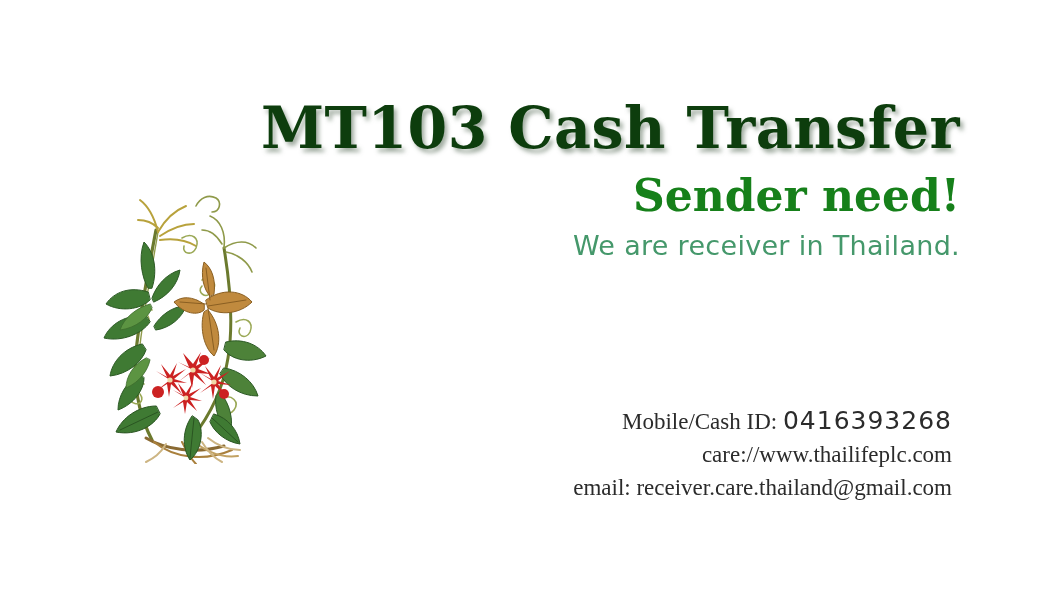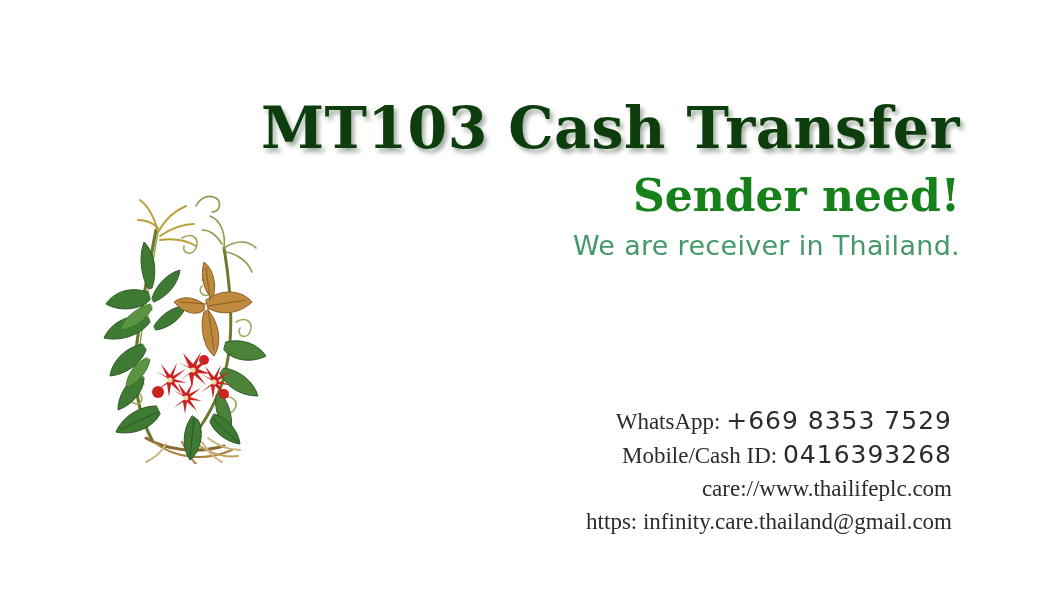--- a/index.html
+++ b/index.html
@@ -233,34 +233,30 @@
   </div>
 
   <div class="headings">
     <div class="title">MT103 Cash Transfer</div>
     <div class="subtitle">Sender need!</div>
     <div class="tagline">We are receiver in Thailand.</div>
   </div>
 
   <div class="contact">
 
-    <div class="contact-line">
-      <span class="label">WhatsApp:</span>
-      <span class="value-num">+669 8353 7529</span>
-    </div>
 
     <div class="contact-line">
       <span class="label">Mobile/Cash ID:</span>
       <span class="value-num">0416393268</span>
     </div>
 
     <div class="contact-line url">
       <span>care://www.thailifeplc.com</span>
     </div>
 
     <div class="contact-line email">
-      <span class="label">https:</span>
-      <span>infinity.care.thailand@gmail.com</span>
+      <span class="label">email:</span>
+      <span>receiver.care.thailand@gmail.com</span>
     </div>
 
   </div>
 
 </div>
 
 </body></html>

